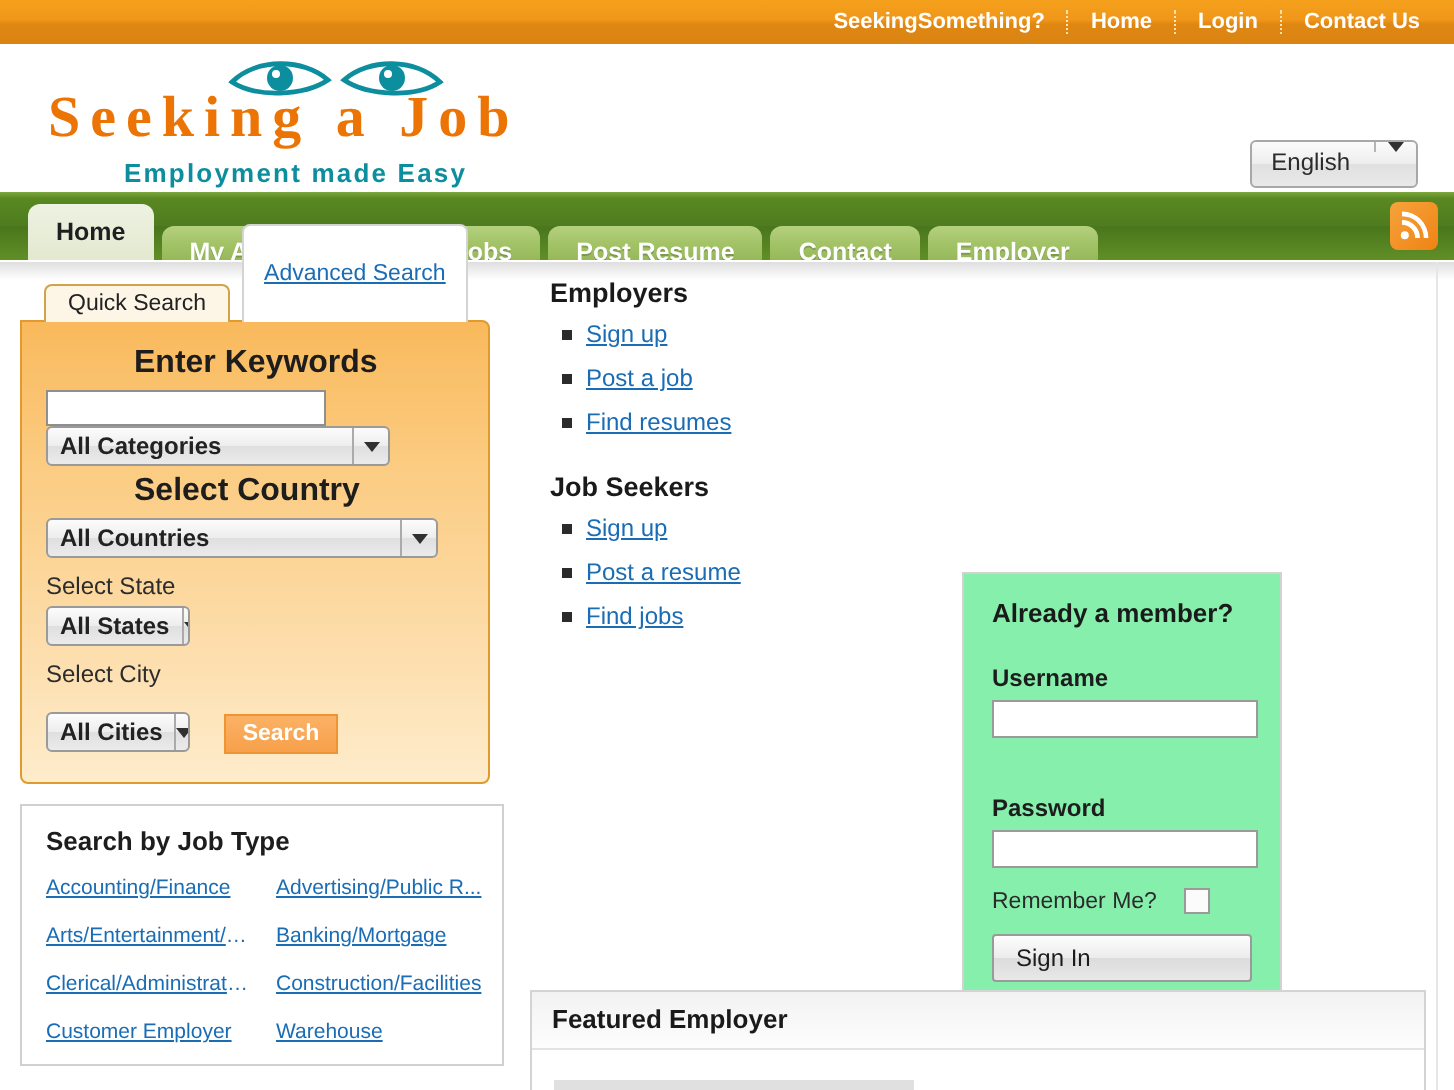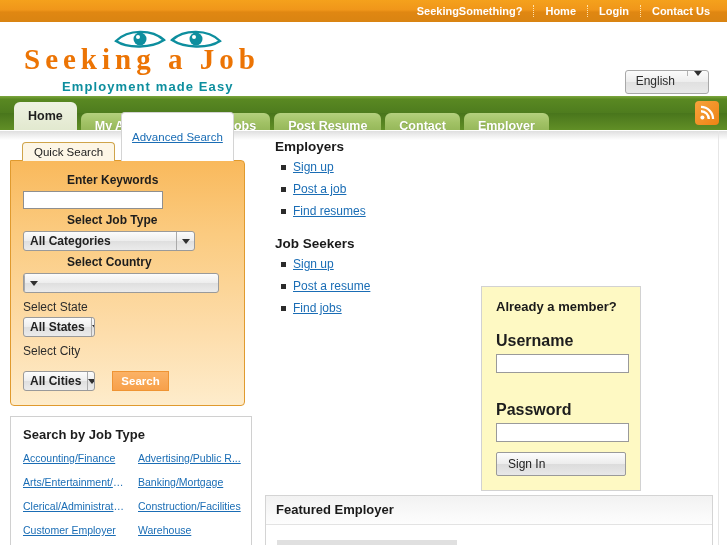--- a/index.html
+++ b/index.html
@@ -110,21 +110,21 @@
     border-radius:4px 4px 0 0;background:#ffffff;margin-left:6px;cursor:pointer;
   }
   .qs-tab2 a{color:#1a6db5;text-decoration:underline;}
 
   .qsbox{
     margin-top:-1px;width:235px;padding:8px 10px 14px 12px;
     border:1px solid #e09a2e;border-radius:0 4px 4px 4px;
     background:linear-gradient(180deg,#f9b95c 0%,#fbcb80 30%,#fdddab 70%,#feeccb 100%);
     box-sizing:border-box;
   }
-  .qsbox .lbl-b{font-weight:bold;font-size:12px;color:#1d1d1d;margin:4px 0 4px 0;padding-left:44px;}
+  .qsbox .lbl-b{font-weight:bold;font-size:16px;color:#1d1d1d;margin:4px 0 4px 0;padding-left:44px;}
   .qsbox .lbl{font-size:12px;color:#2c2c2c;margin:7px 0 3px 0;}
   .txtin{
     width:140px;height:18px;border:1px solid #8f8f8f;background:#fff;
     box-sizing:border-box;padding:1px 3px;font-size:12px;
   }
   .sel{
     display:inline-flex;align-items:center;height:20px;box-sizing:border-box;
     border:1px solid #9a9a9a;border-radius:3px;
     background:linear-gradient(180deg,#fcfcfc 0%,#ededed 50%,#dfdfdf 51%,#ebebeb 100%);
     font-size:12px;color:#222;overflow:hidden;font-weight:bold;
@@ -162,24 +162,24 @@
   .midcol ul{margin:0;padding:0 0 0 18px;list-style:none;}
   .midcol li{position:relative;margin:0 0 8px 0;font-size:12px;}
   .midcol li:before{
     content:"";position:absolute;left:-12px;top:5px;width:5px;height:5px;background:#2b2b2b;
   }
   .midcol li a{color:#1a6db5;text-decoration:underline;}
 
   
   .loginbox{
     position:absolute;left:481px;top:155px;width:160px;
-    border:1px solid #d2d2d2;background:#fef9c3;padding:12px 14px 14px 14px;box-sizing:border-box;
+    border:1px solid #d2d2d2;background:#86efac;padding:12px 14px 14px 14px;box-sizing:border-box;
   }
   .loginbox h3{margin:0 0 12px 0;font-size:13px;color:#1a1a1a;}
-  .loginbox .flbl{font-weight:bold;font-size:16px;color:#1d1d1d;margin-bottom:4px;margin-top:18px;}
+  .loginbox .flbl{font-weight:bold;font-size:12px;color:#1d1d1d;margin-bottom:4px;margin-top:18px;}
   .loginbox .fin{
     width:133px;height:19px;border:1px solid #9a9a9a;background:#fff;box-sizing:border-box;margin-bottom:10px;
   }
   .rmrow{display:flex;align-items:center;font-size:11.5px;color:#2b2b2b;margin-bottom:10px;}
   .rmrow .cb{
     width:13px;height:13px;border:1px solid #9a9a9a;background:#fbfbfb;margin-left:14px;box-sizing:border-box;
   }
   .signin{
     background:linear-gradient(180deg,#fdfdfd 0%,#ececec 50%,#dcdcdc 51%,#e8e8e8 100%);
     border:1px solid #9a9a9a;border-radius:2px;font-size:12px;padding:4px 11px;color:#1c1c1c;cursor:pointer;
@@ -265,32 +265,32 @@
         <div class="qs-tab">Quick Search</div>
         <div class="qs-tab2">
           <a href="#">Advanced Search</a>
         </div>
       </div>
 
       <div class="qsbox">
         <div class="lbl-b">Enter Keywords</div>
         <input class="txtin" type="text" value="" style="">
 
-        <div class="lbl-b">Select Job Type</div>
         <div class="sel sel-wide">
           <span class="sv">All Categories</span>
           <span class="sa">
             <svg width="8" height="5" viewBox="0 0 8 5">
                 <path d="M0 0 L8 0 L4 5 Z" fill="#303030"></path>
               </svg>
           </span>
         </div>
 
         <div class="lbl-b">Select Country</div>
         <div class="sel sel-wide" style="width:196px">
+          <span class="sv">All Countries</span>
           <span class="sa">
             <svg width="8" height="5" viewBox="0 0 8 5">
                 <path d="M0 0 L8 0 L4 5 Z" fill="#303030"></path>
               </svg>
           </span>
         </div>
 
         <div class="lbl">Select State</div>
         <div class="sel sel-sm">
           <span class="sv">All States</span>
@@ -350,20 +350,24 @@
         <li><a href="#">Find jobs</a></li>
       </ul>
     </div>
 
     <div class="loginbox">
       <h3>Already a member?</h3>
       <div class="flbl">Username</div>
       <input class="fin" type="text" value="" style="">
       <div class="flbl">Password</div>
       <input class="fin" type="password" value="" style="">
+      <div class="rmrow">
+        <span>Remember Me?</span>
+        <span class="cb"></span>
+      </div>
       <div class="signin">Sign In</div>
     </div>
 
     <div class="featured">
       <div class="fhead">Featured Employer</div>
       <div class="fimg">
         
       </div>
     </div>
 

